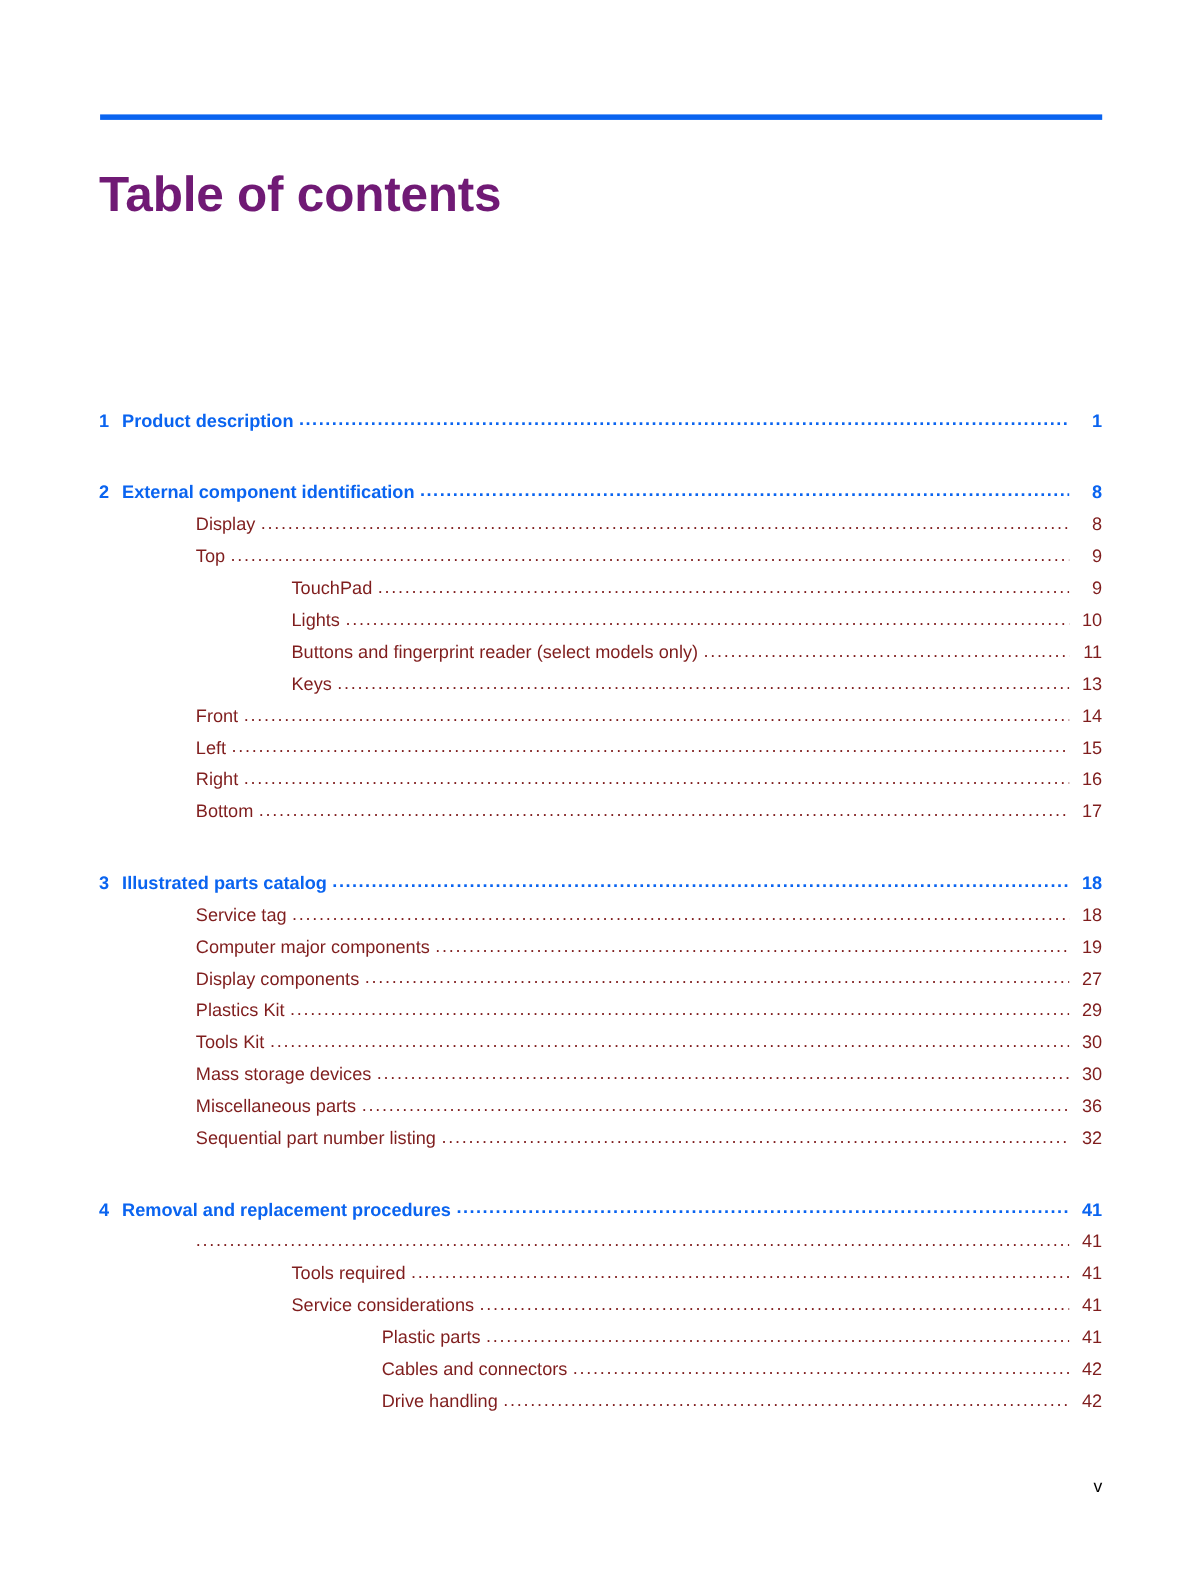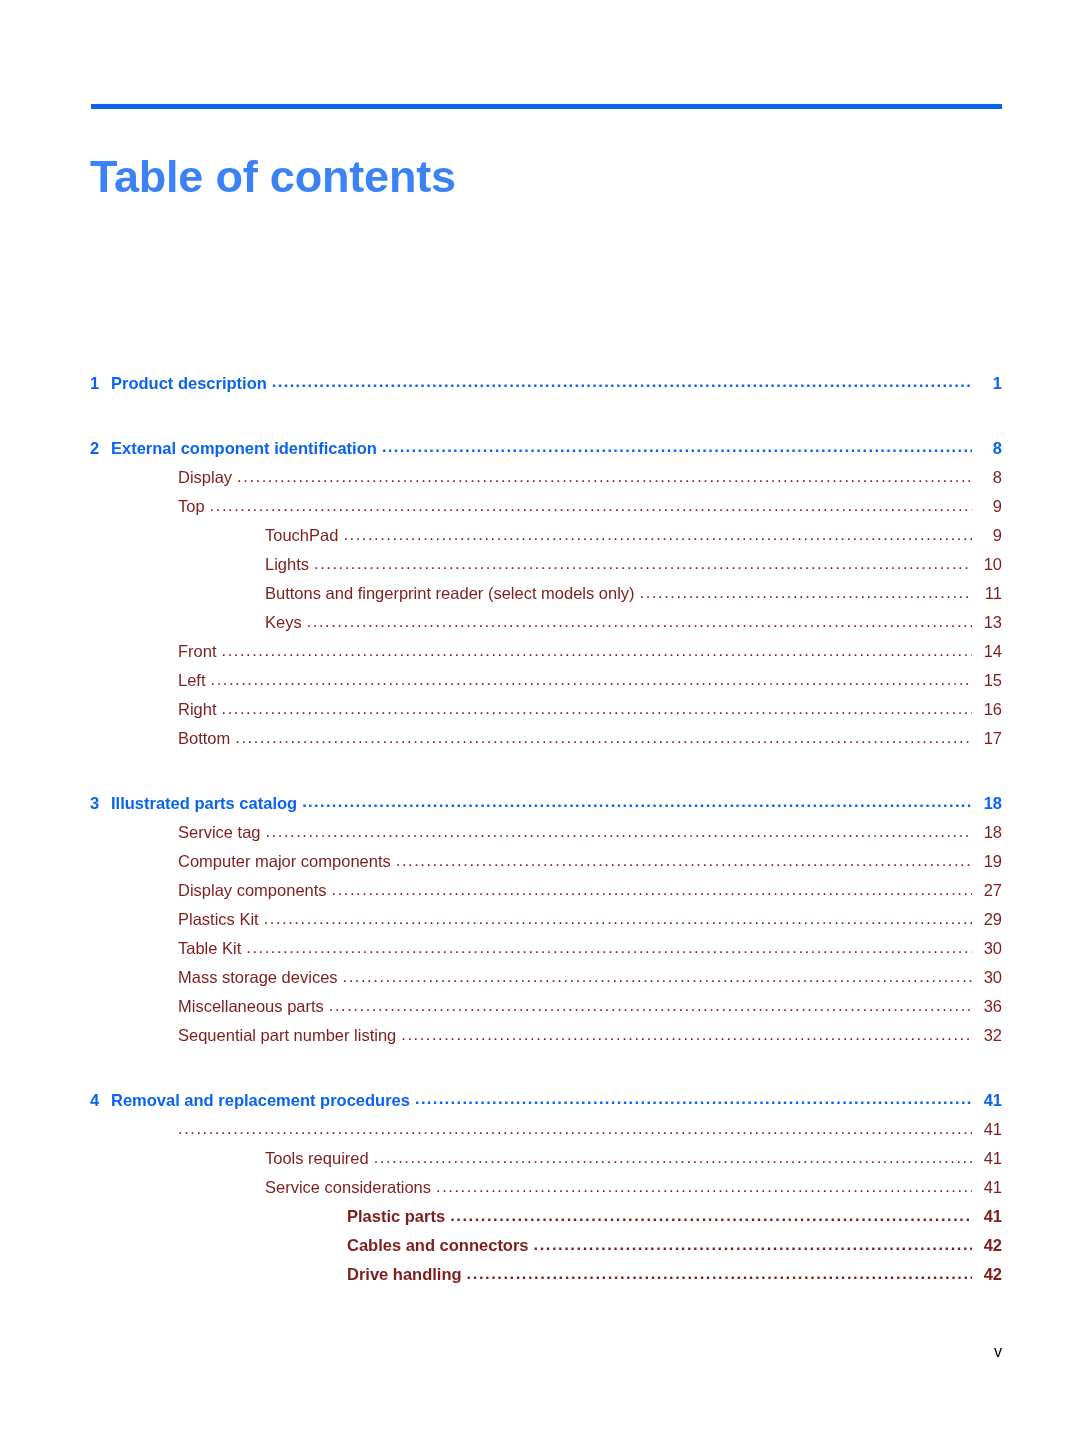--- a/index.html
+++ b/index.html
@@ -33,21 +33,21 @@
     background: #0a64f0;
   }
   .page-title {
     position: absolute;
     left: 90px;
     top: 118px;
     width: 912px;
     font-size: 45px;
     line-height: 58px;
     font-weight: bold;
-    color: #3b82f6;
+    color: #701a75;
     letter-spacing: -0.2px;
     white-space: nowrap;
   }
 
   
   .toc {
     position: absolute;
     left: 0;
     top: 368px;
     width: 1080px;
@@ -107,21 +107,21 @@
   .toc-page {
     flex: 0 0 auto;
     min-width: 24px;
     text-align: right;
     padding-left: 6px;
   }
 
   
   .toc-row.lvl1 { padding-left: 88px; width: 824px; }
   .toc-row.lvl2 { padding-left: 175px; width: 737px; }
-  .toc-row.lvl3 { padding-left: 257px; width: 655px; font-weight: bold; }
+  .toc-row.lvl3 { padding-left: 257px; width: 655px; }
 
   
   .folio {
     position: absolute;
     right: 78px;
     top: 1342px;
     font-size: 16px;
     line-height: 20px;
     color: #000000;
   }
@@ -218,21 +218,21 @@
         <span class="toc-label">Display components</span>
         <span class="leader">................................................................................................................................................................................................................................................</span>
         <span class="toc-page">27</span>
       </div>
       <div class="toc-row lvl1">
         <span class="toc-label">Plastics Kit</span>
         <span class="leader">................................................................................................................................................................................................................................................</span>
         <span class="toc-page">29</span>
       </div>
       <div class="toc-row lvl1">
-        <span class="toc-label">Table Kit</span>
+        <span class="toc-label">Tools Kit</span>
         <span class="leader">................................................................................................................................................................................................................................................</span>
         <span class="toc-page">30</span>
       </div>
       <div class="toc-row lvl1">
         <span class="toc-label">Mass storage devices</span>
         <span class="leader">................................................................................................................................................................................................................................................</span>
         <span class="toc-page">30</span>
       </div>
       <div class="toc-row lvl1">
         <span class="toc-label">Miscellaneous parts</span>

